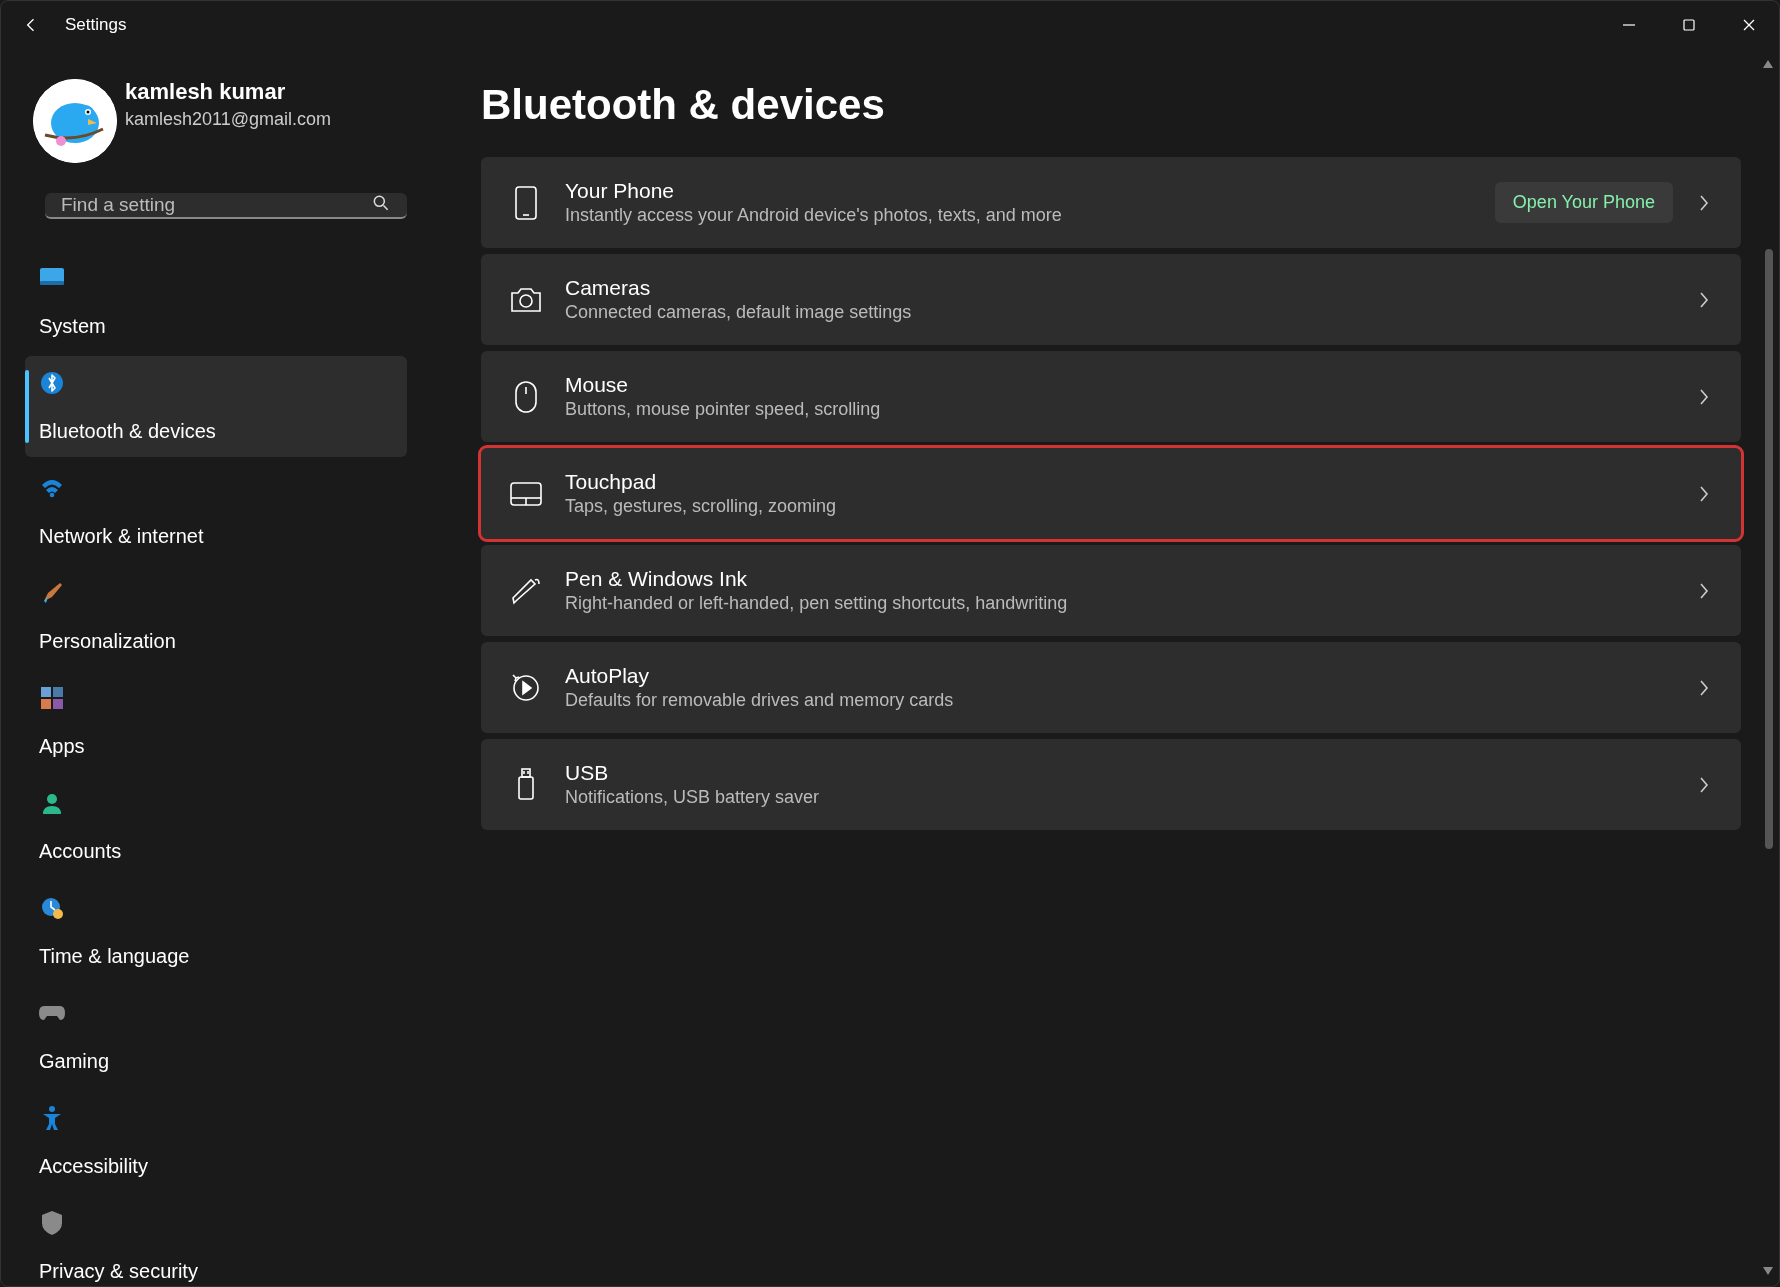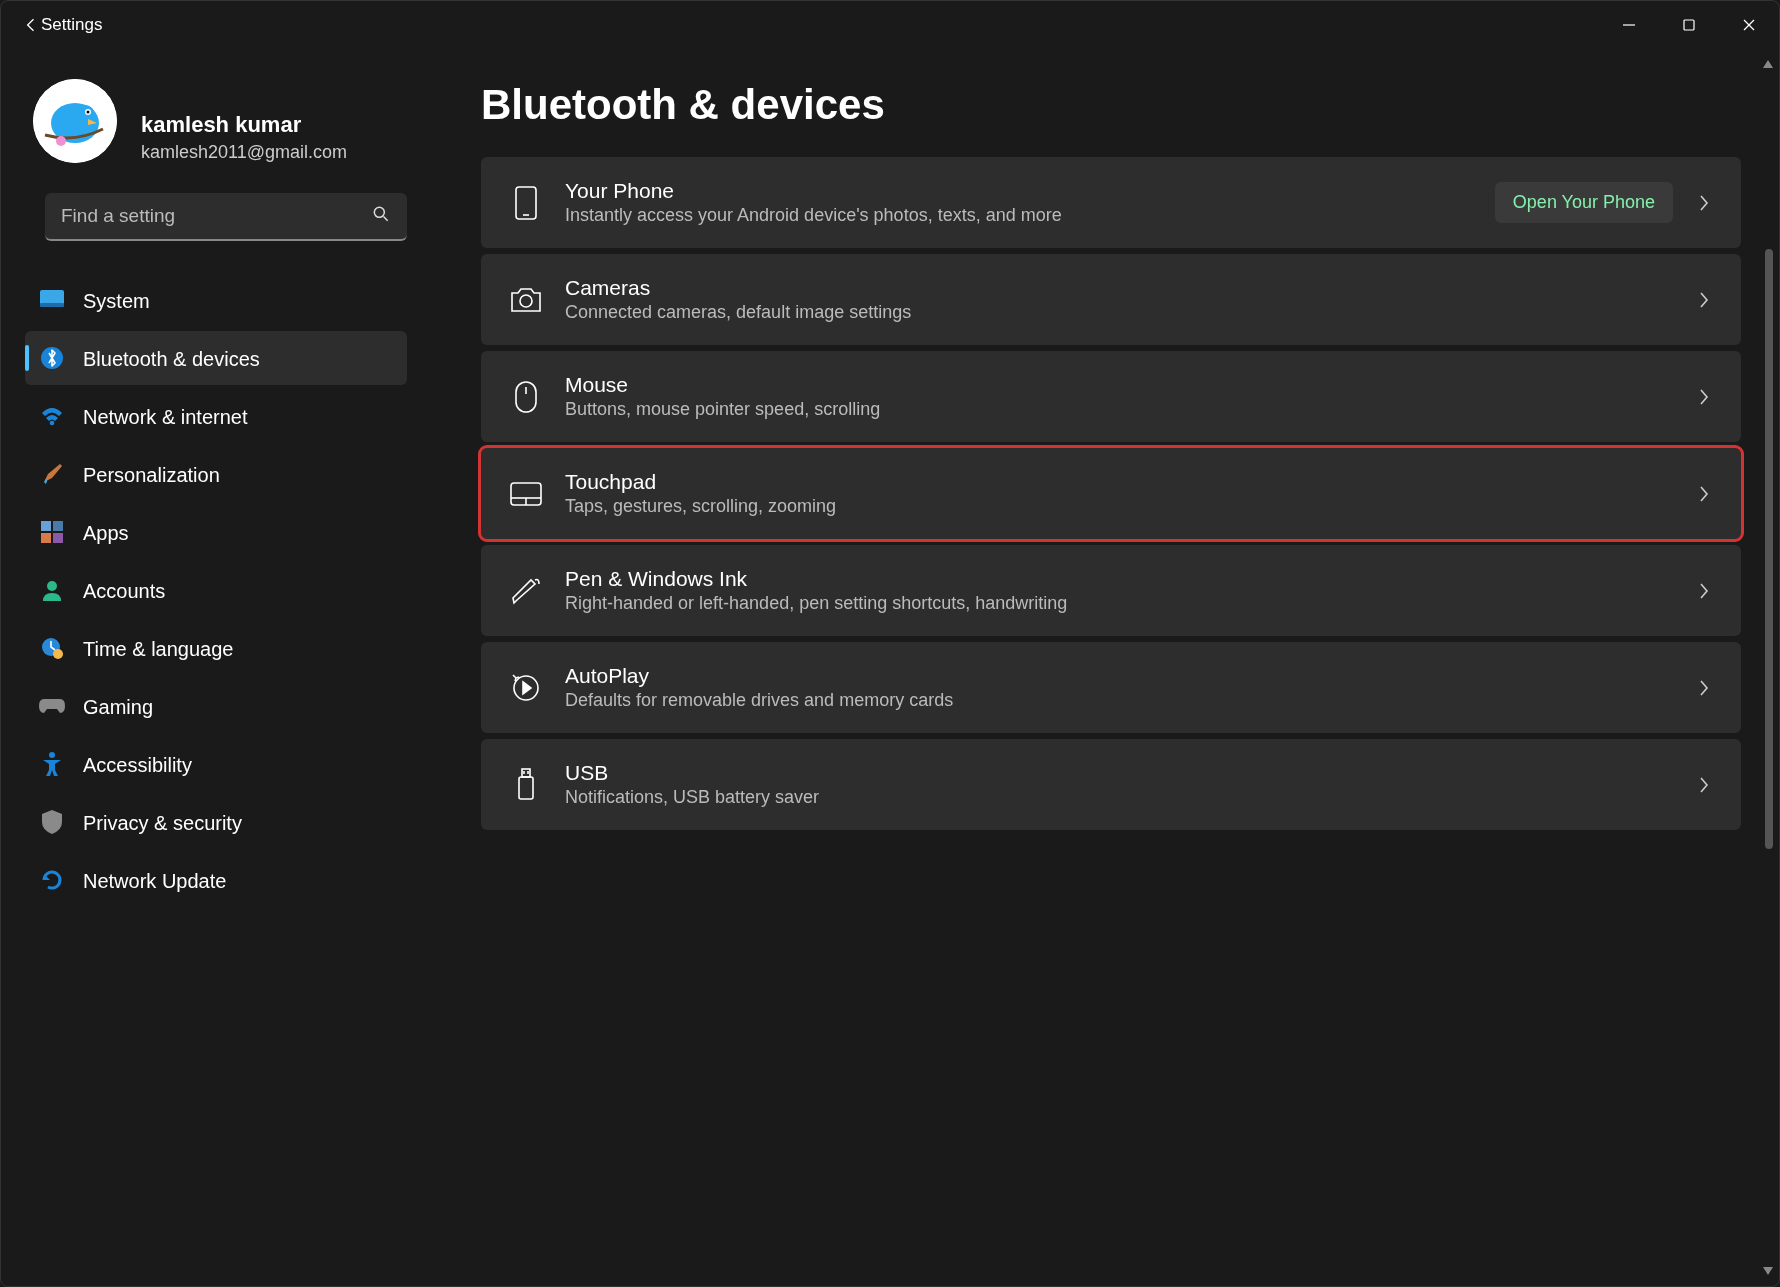--- a/index.html
+++ b/index.html
@@ -22,20 +22,21 @@
     }
     .titlebar {
       height: 48px;
       display: flex;
       align-items: center;
       padding-left: 20px;
     }
     .titlebar-left {
       display: flex;
       align-items: center;
+      gap: 24px;
     }
     .back-arrow {
       width: 20px;
       height: 20px;
       display: flex;
       align-items: center;
       justify-content: center;
       cursor: pointer;
     }
     .app-title {
@@ -60,22 +61,22 @@
       overflow: hidden;
     }
     .sidebar {
       width: 430px;
       padding: 30px 24px 0 24px;
       display: flex;
       flex-direction: column;
     }
     .user-info {
       display: flex;
-      align-items: flex-end;
-      gap: 24px;
+      align-items: flex-start;
+      gap: 8px;
       margin-bottom: 30px;
       padding-left: 8px;
     }
     .avatar {
       width: 84px;
       height: 84px;
       border-radius: 50%;
       background: #fff;
       display: flex;
       align-items: center;
@@ -113,27 +114,28 @@
       font-size: 19px;
     }
     .search-input::placeholder { color: #bbb; }
     .nav-list {
       display: flex;
       flex-direction: column;
       gap: 4px;
     }
     .nav-item {
       display: flex;
-      align-items: flex-end;
-      gap: 18px;
+      align-items: flex-start;
+      gap: 24px;
       padding: 14px 14px;
       border-radius: 6px;
       cursor: pointer;
       position: relative;
       font-size: 20px;
+      flex-direction: column;
     }
     .nav-item.active {
       background: #2d2d2d;
     }
     .nav-item.active::before {
       content: "";
       position: absolute;
       left: 0px;
       top: 14px;
       bottom: 14px;

